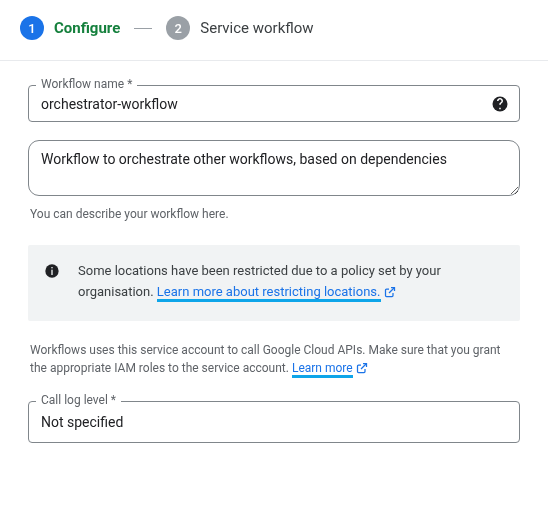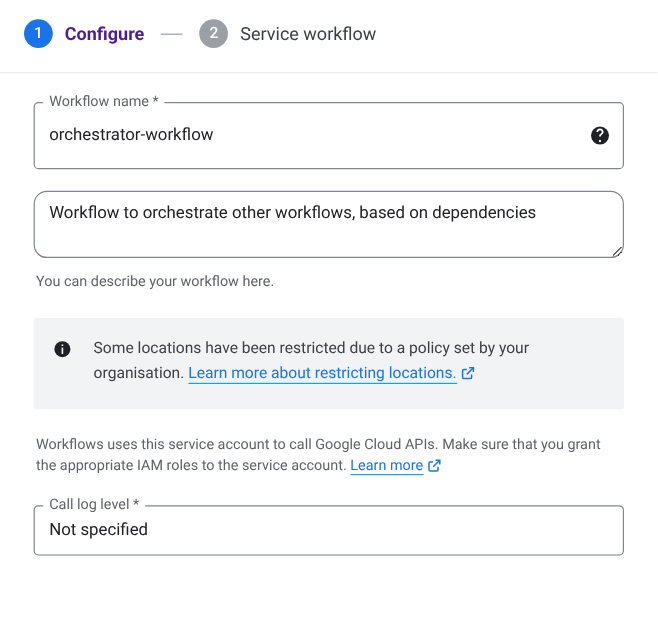--- a/index.html
+++ b/index.html
@@ -29,21 +29,21 @@
     align-items: center;
     justify-content: center;
     font-size: 13px;
     font-weight: 500;
     color: #fff;
     margin-right: 10px;
   }
   .step-active .step-circle { background: #1a73e8; }
   .step-inactive .step-circle { background: #9aa0a6; }
   .step-label { font-size: 15px; color: #3c4043; }
-  .step-active .step-label { font-weight: 700; color: #4c1d95; }
+  .step-active .step-label { font-weight: 700; color: #15803d; }
   .step-connector {
     width: 18px;
     height: 1px;
     background: #9aa0a6;
     margin: 0 14px;
   }
   .form-area {
     padding: 24px 28px 10px 28px;
   }
   .field-wrap {
@@ -65,21 +65,21 @@
   .text-input, .textarea-input, .select-box {
     width: 100%;
     border: 1px solid #80868b;
     border-radius: 4px;
     padding: 11px 12px;
     font-size: 14px;
     font-family: inherit;
     color: #202124;
     background: #fff;
   }
-  .text-input { height: 56px; padding-right: 40px; }
+  .text-input { height: 37px; padding-right: 40px; }
   .textarea-input { height: 56px; resize: vertical; padding-top: 10px; border-radius: 11px; }
   .select-box {
     height: 42px;
     display: flex;
     align-items: center;
     justify-content: space-between;
     cursor: pointer;
   }
   .select-value { flex: 1; }
   .dropdown-caret svg { width: 10px; height: 6px; display: block; }
@@ -117,21 +117,21 @@
   }
   .info-banner .icon svg { width: 16px; height: 16px; }
   .info-text {
     font-size: 13px;
     color: #3c4043;
     line-height: 1.6;
   }
   .link {
     color: #1a73e8;
     text-decoration: none;
-    border-bottom: 1px solid #0ea5e9;
+    border-bottom: 3px solid #0ea5e9;
     cursor: pointer;
   }
   .ext-icon { display: inline-block; vertical-align: -2px; margin-left: 3px; }
   .ext-icon svg { width: 12px; height: 12px; }
   textarea::placeholder, input::placeholder { color: #202124; }
 </style>
 </head>
 <body>
 
 <div class="stepper">

